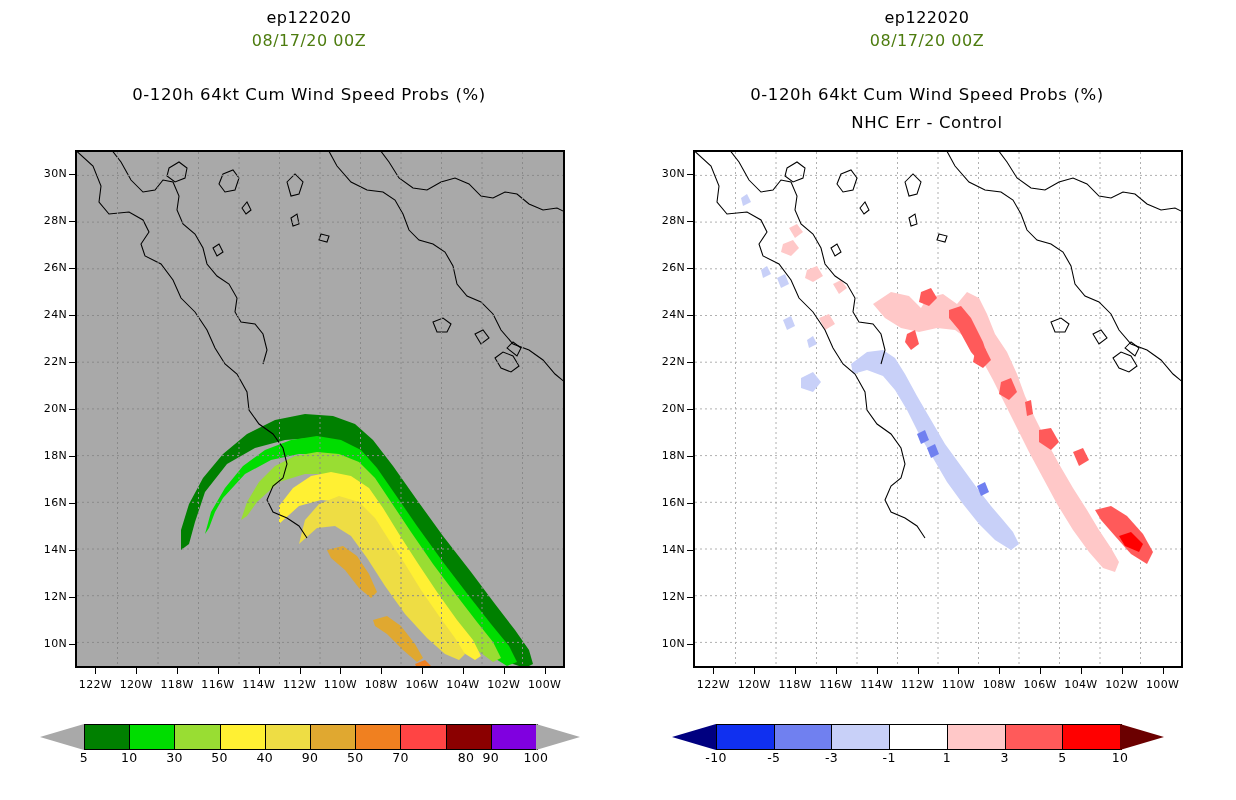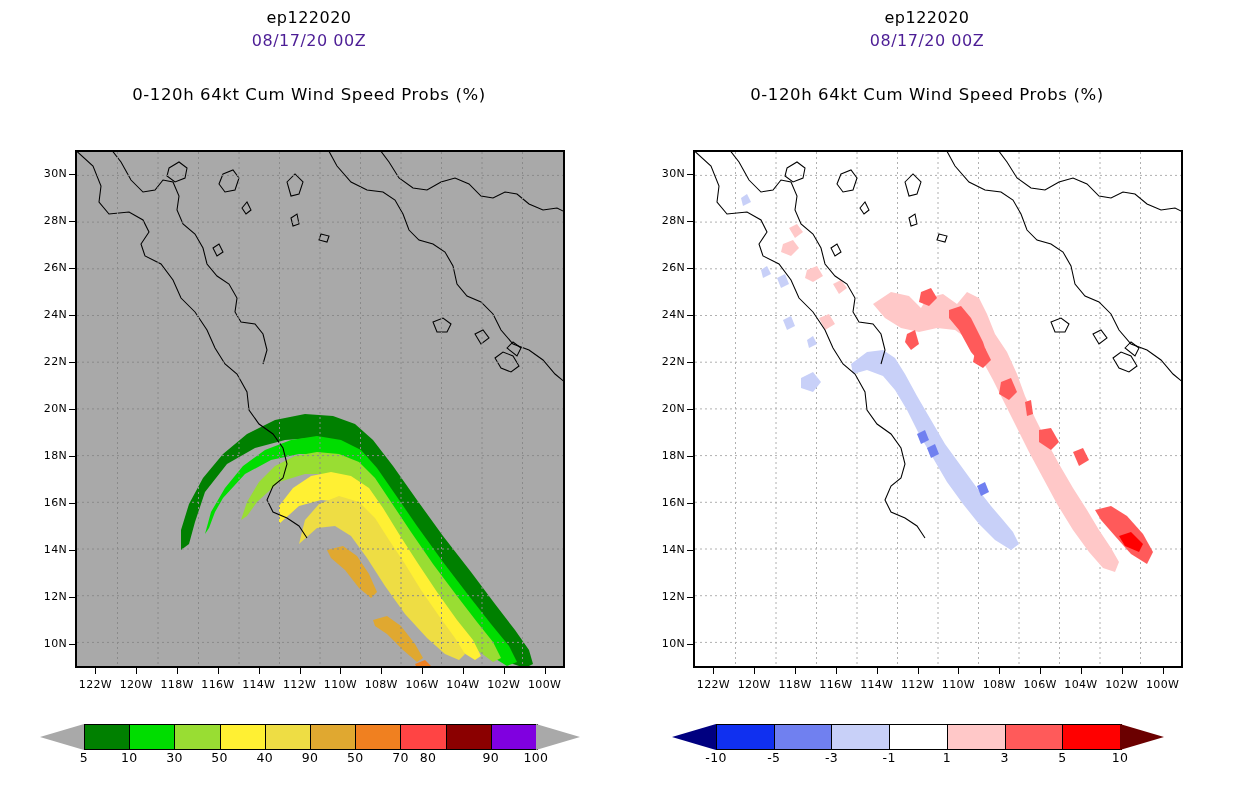--- a/index.html
+++ b/index.html
@@ -3,21 +3,21 @@
 <meta charset="utf-8">
 <style>
   html,body{margin:0;padding:0;background:#ffffff;}
   body{width:1236px;height:800px;font-family:"DejaVu Sans",sans-serif;overflow:hidden;}
   .page{position:relative;width:1236px;height:800px;}
 
   .panel{position:absolute;top:0;width:618px;height:800px;}
   .panel-left{left:0;}
   .panel-right{left:618px;}
   .t-id{position:absolute;top:8px;left:0;width:618px;text-align:center;font-size:16px;letter-spacing:.5px;color:#000;}
-  .t-date{position:absolute;top:31px;left:0;width:618px;text-align:center;font-size:16px;letter-spacing:.5px;color:#4c1d95;}
+  .t-date{position:absolute;top:31px;left:0;width:618px;text-align:center;font-size:16px;letter-spacing:.5px;color:#4d7c0f;}
   .t-main{position:absolute;top:85px;left:0;width:618px;text-align:center;font-size:16.5px;letter-spacing:.6px;color:#000;white-space:nowrap;}
   .t-sub{position:absolute;top:113px;left:0;width:618px;text-align:center;font-size:16.5px;letter-spacing:.6px;color:#000;}
 
   
   .map{position:absolute;border:2px solid #000;box-sizing:border-box;overflow:hidden;}
   .map-left{left:75px;top:150px;width:490px;height:518px;background:#a9a9a9;}
   .map-right{left:693px;top:150px;width:490px;height:518px;background:#ffffff;}
 
   
   .ylab{position:absolute;font-size:11px;color:#000;text-align:right;width:34px;letter-spacing:.3px;}
@@ -44,20 +44,21 @@
   <div class="panel panel-left">
     <div class="t-id">ep122020</div>
     <div class="t-date">08/17/20 00Z</div>
     <div class="t-main">0-120h 64kt Cum Wind Speed Probs (%)</div>
   </div>
 
   <div class="panel panel-right">
     <div class="t-id">ep122020</div>
     <div class="t-date">08/17/20 00Z</div>
     <div class="t-main">0-120h 64kt Cum Wind Speed Probs (%)</div>
+    <div class="t-sub">NHC Err - Control</div>
   </div>
 
   <div class="map map-left">
     <svg width="486" height="514" viewBox="0 0 486 514">
       <defs>
         <clipPath id="clipL">
             <rect x="0" y="0" width="486" height="514"></rect>
           </clipPath>
       </defs>
       <g clip-path="url(#clipL)">
@@ -360,21 +361,21 @@
     <div class="cbar-arrow" style="right:0px;top:12px;border-top:13px solid transparent;border-bottom:13px solid transparent;border-left:44px solid #a9a9a9;"></div>
     <div class="cb-ticks" id="cbticks-left" style="left:44px;top:38px;">
         <div class="cb-tick" style="left: -20px;">5</div>
         <div class="cb-tick" style="left: 25.2px;">10</div>
         <div class="cb-tick" style="left: 70.4px;">30</div>
         <div class="cb-tick" style="left: 115.6px;">50</div>
         <div class="cb-tick" style="left: 160.8px;">40</div>
         <div class="cb-tick" style="left: 206px;">90</div>
         <div class="cb-tick" style="left: 251.2px;">50</div>
         <div class="cb-tick" style="left: 296.4px;">70</div>
-        <div class="cb-tick" style="left: 324px;">80</div>
+        <div class="cb-tick" style="left: 362px;">80</div>
         <div class="cb-tick" style="left: 386.8px;">90</div>
         <div class="cb-tick" style="left: 432px;">100</div>
       </div>
   </div>
 
   <div class="cbar-wrap" style="left:672px;top:712px;width:492px;">
     <div class="cbar-arrow" style="left:0px;top:12px;border-top:13px solid transparent;border-bottom:13px solid transparent;border-right:44px solid #000080;"></div>
     <div class="cbar" id="cbar-right" style="left:44px;top:12px;">
         <div style="width: 57.7143px; background: rgb(16, 48, 240);"></div>
         <div style="width: 57.7143px; background: rgb(112, 128, 240);"></div>

